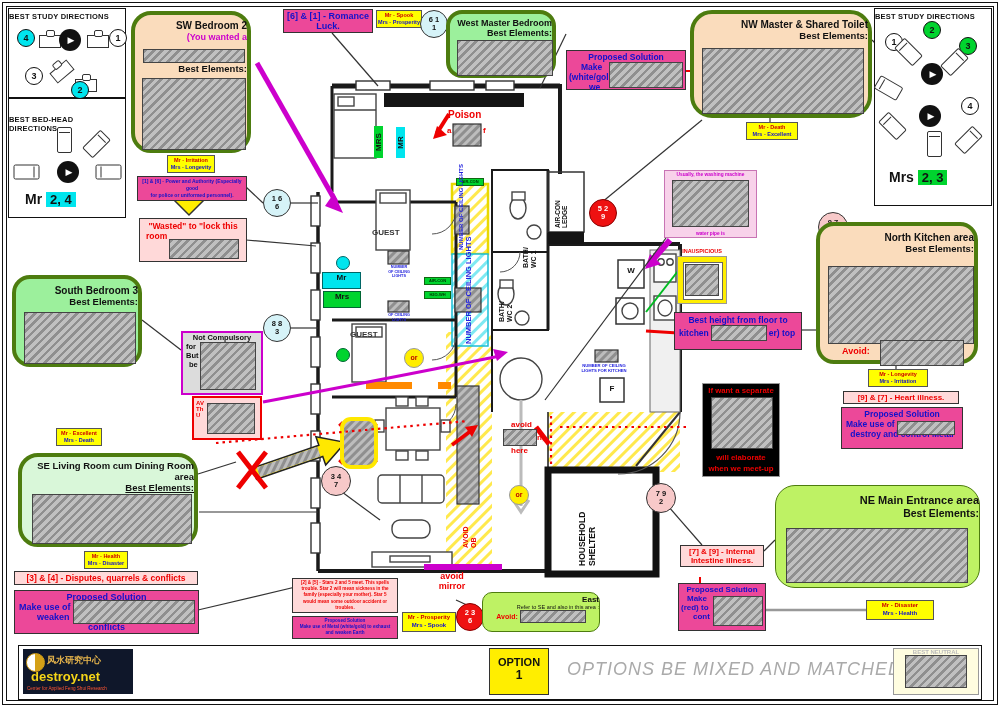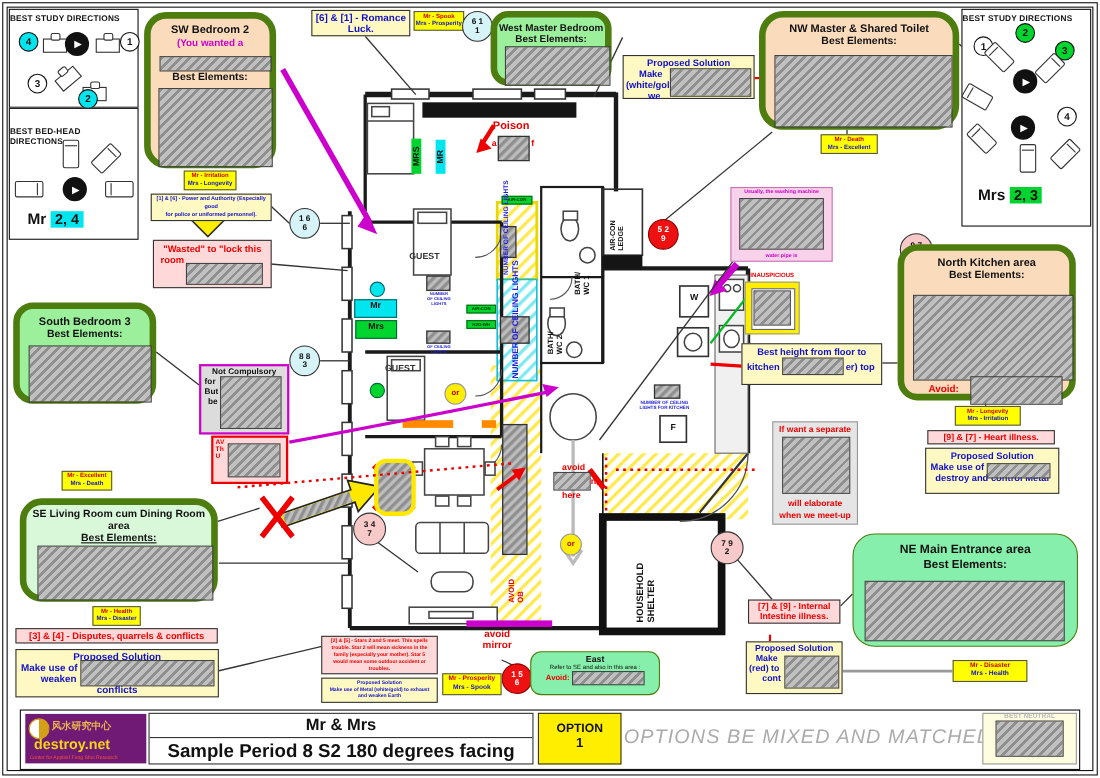--- a/index.html
+++ b/index.html
@@ -13,26 +13,26 @@
   .pcirc{position:absolute;width:16px;height:16px;border-radius:50%;border:1.5px solid #111;background:#fff;
          display:flex;align-items:center;justify-content:center;font-size:9px;font-weight:bold}
   .pcirc.cyan{background:#00e5ee}.pcirc.green{background:#00d42e}
   .compass{position:absolute;width:22px;height:22px;border-radius:50%;background:#111;color:#fff;
            display:flex;align-items:center;justify-content:center}
   .compass::after{content:"\25B6";font-size:9px;line-height:1;margin-left:2px}
   .deskicon{position:absolute;width:20px;height:11px;border:1.2px solid #333;background:#fff}
   .deskicon::after{content:"";position:absolute;left:6px;top:-6px;width:7px;height:5px;border:1.2px solid #333;border-radius:2px;background:#fff}
   .bedicon{position:absolute;width:13px;height:24px;border:1.2px solid #333;border-radius:2px;background:#fff}
   .bedicon::before{content:"";position:absolute;left:1px;top:4px;right:1px;border-top:1.2px solid #333}
-  .room{border:6px solid #4d7c0f;border-radius:14px;box-sizing:border-box;text-align:center;font-weight:bold}
+  .room{border:4px solid #4d7c0f;border-radius:14px;box-sizing:border-box;text-align:right;font-weight:bold}
   .room .rt{font-size:10px;line-height:1.15}
-  .peachbg{background:#fadcbc}.greenbg{background:#9cf09c}.lgreenbg{background:#d9f7d9}.paleybg{background:#86efac}
+  .peachbg{background:#fadcbc}.greenbg{background:#9cf09c}.lgreenbg{background:#d9f7d9}.paleybg{background:#bef264}
   .tag{background:#ffff00;border:1px solid #555;text-align:center;font-weight:bold;font-size:5.5px;line-height:1.3;box-sizing:border-box;padding:1px 0}
   .tag .mr{color:#cc0000}.tag .mrs{color:#1111cc}
-  .info{background:#fef9c3;border:1.4px solid #333;color:#1111cc;font-weight:bold;text-align:center;box-sizing:border-box}
+  .info{background:#ec4899;border:1.4px solid #333;color:#1111cc;font-weight:bold;text-align:center;box-sizing:border-box}
   .warn{background:#ffd9d9;border:1.2px solid #333;color:#ee0000;font-weight:bold;text-align:center;box-sizing:border-box}
   .numc{border-radius:50%;border:1.2px solid #333;display:flex;flex-direction:column;align-items:center;justify-content:center;
         font-weight:bold;font-size:7.5px;line-height:1.05;box-sizing:border-box}
   .numc.blue{background:#d6f3f8}.numc.redc{background:#ee1111;color:#fff;border-color:#880000}.numc.pinkc{background:#f7c9c9}
   .vtext{transform:rotate(-90deg);transform-origin:0 0;white-space:nowrap}
   .hl{font-weight:bold;padding:0 4px;display:inline-block}
   .blueplan{color:#2222dd;font-weight:bold}
   .redtxt{color:#ee0000;font-weight:bold}
   .magtxt{color:#cc00cc;font-weight:bold}
   .gtag{background:#00d42e;border:.8px solid #116611;font-size:4px;font-weight:bold;text-align:center;line-height:1.6;color:#003300}
@@ -391,21 +391,21 @@
     </div>
   <div class="abs numc pinkc" style="left:321px;top:466px;width:30px;height:30px">
       <div>3 4</div>
       <div>7</div>
     </div>
   <div class="abs numc pinkc" style="left:646px;top:483px;width:30px;height:30px">
       <div>7 9</div>
       <div>2</div>
     </div>
   <div class="abs numc redc" style="left:456px;top:603px;width:28px;height:28px">
-      <div>1 5</div>
+      <div>2 3</div>
       <div>6</div>
     </div>
 
   <div class="abs" style="left:448px;top:109px;font-size:10px">
     <span class="redtxt">Poison</span>
   </div>
   <span class="abs redtxt" style="left:447px;top:126px;font-size:8px">a</span>
   <span class="abs redtxt" style="left:483px;top:126px;font-size:8px">f</span>
 
   <div class="abs vtext" style="left:374px;top:158px;width:32px;background:#00d42e;text-align:center;font-size:8px;font-weight:bold">MRS</div>
@@ -511,21 +511,21 @@
     <div class="mr">Mr - Longevity</div>
       <div class="mrs">Mrs - Irritation</div>
   </div>
   <div class="abs warn" style="left:843px;top:391px;width:116px;font-size:8px;padding:1px 0">[9] &amp; [7] - Heart illness.</div>
   <div class="abs info" style="left:841px;top:407px;width:122px;height:42px;font-size:8.5px">
     <div style="margin-top:1px">Proposed Solution</div>
     <div style="text-align:left;padding-left:4px">Make use of</div>
     <div>destroy and control Metal</div>
     <div class="abs hatch" style="left:55px;top:13px;width:58px;height:14px"></div>
   </div>
-  <div class="abs" style="left:702px;top:383px;width:78px;height:94px;background:#e5e5e5;border:1px solid #999;box-sizing:border-box;text-align:center">
+  <div class="abs" style="left:702px;top:383px;width:78px;height:94px;background:#000000;border:1px solid #999;box-sizing:border-box;text-align:center">
     <div class="redtxt" style="font-size:7.8px;margin-top:2px">If want a separate</div>
     <div class="abs hatch" style="left:8px;top:13px;width:62px;height:52px"></div>
     <div class="abs redtxt" style="font-size:7.8px;left:0;right:0;bottom:14px">will elaborate</div>
     <div class="abs redtxt" style="font-size:7.8px;left:0;right:0;bottom:3px">when we meet-up</div>
   </div>
 
   <div class="abs room paleybg" style="left:775px;top:485px;width:205px;height:103px;border-radius:20px;border-width:1.5px">
     <div class="rt" style="margin-top:8px;font-size:11px">NE Main Entrance area</div>
     <div class="rt" style="font-size:10.5px">Best Elements:</div>
     <div class="abs hatch" style="left:10px;top:42px;width:182px;height:55px"></div>
@@ -565,31 +565,27 @@
   <div class="abs room paleybg" style="left:482px;top:592px;width:118px;height:40px;border-radius:10px;border-width:1.5px">
     <div style="font-size:8px;margin-top:2px">East</div>
     <div style="font-size:5.5px;font-weight:normal">Refer to SE and also in this area :</div>
     <div style="display:flex;align-items:center;justify-content:center;gap:2px">
       <span class="redtxt" style="font-size:7px">Avoid:</span>
       <span class="hatch" style="width:66px;height:13px;display:inline-block"></span>
     </div>
   </div>
 
   <div class="abs" style="left:18px;top:645px;width:964px;height:55px;border:1.5px solid #111;box-sizing:border-box;background:#fff">
-    <div class="abs" style="left:4px;top:3px;width:110px;height:45px;background:#701a75;color:#f5c518;overflow:hidden">
+    <div class="abs" style="left:4px;top:3px;width:110px;height:45px;background:#0f172a;color:#f5c518;overflow:hidden">
       <div class="abs" style="left:3px;top:4px;width:17px;height:17px;border-radius:50%;background:linear-gradient(90deg,#fff 50%,#d4a017 50%);border:1px solid #d4a017"></div>
       <div class="abs" style="left:24px;top:5px;font-size:9px;font-weight:bold;color:#e8b64c">风水研究中心</div>
       <div class="abs" style="left:8px;top:20px;font-size:13px;font-weight:bold;color:#f5d518">destroy.net</div>
       <div class="abs" style="left:4px;top:37px;font-size:4.6px;color:#ff5533">Center for Applied Feng Shui Research</div>
     </div>
-    <div class="abs" style="left:116px;top:2px;width:350px;height:47px;border:1.5px solid #333;box-sizing:border-box">
-      <div style="font-size:15px;font-weight:bold;text-align:center;border-bottom:1.5px solid #333;height:21px;line-height:21px">Mr &amp; Mrs</div>
-      <div style="font-size:17px;font-weight:bold;text-align:center;line-height:23px">Sample Period 8 S2 180 degrees facing</div>
-    </div>
-    <div class="abs" style="left:470px;top:2px;width:76px;height:47px;background:#ffee00;border:1.5px solid #333;box-sizing:border-box;text-align:center;font-weight:bold">
+    <div class="abs" style="left:470px;top:2px;width:60px;height:47px;background:#ffee00;border:1.5px solid #333;box-sizing:border-box;text-align:center;font-weight:bold">
       <div style="font-size:11px;margin-top:7px">OPTION</div>
       <div style="font-size:12px">1</div>
     </div>
     <div class="abs" style="left:548px;top:13px;font-size:18px;font-style:italic;color:#aaa;letter-spacing:1px">OPTIONS BE MIXED AND MATCHED</div>
     <div class="abs" style="left:874px;top:2px;width:86px;height:47px;background:#fffde0;border:1px solid #999;box-sizing:border-box;color:#bbb;font-size:6px;font-weight:bold;text-align:center">
       <div>BEST NEUTRAL</div>
       <div>C</div>
       <div>N          S</div>
       <div>B/GREY WHITE</div>
       <div class="abs hatch" style="left:11px;top:6px;width:62px;height:33px"></div>

